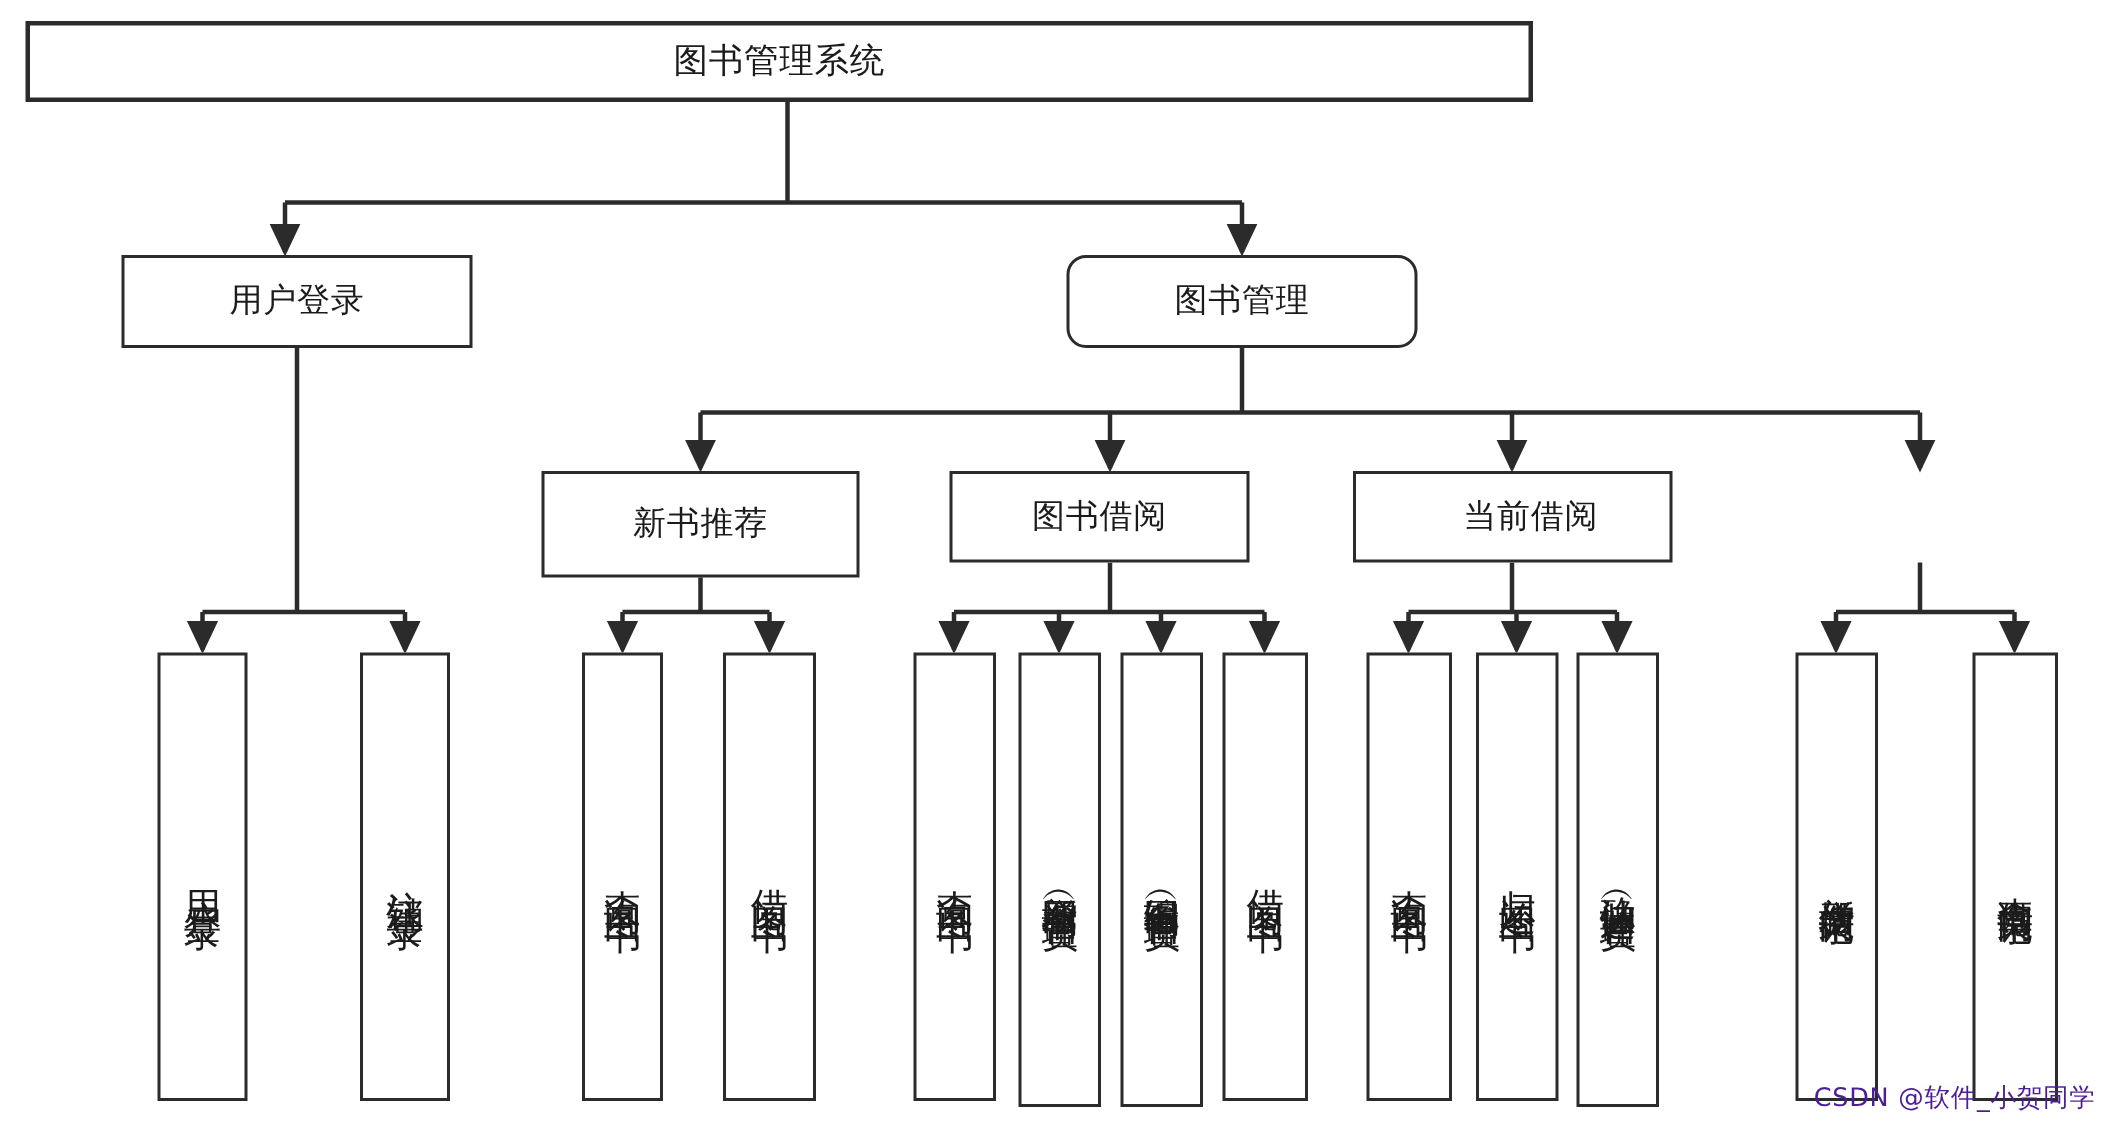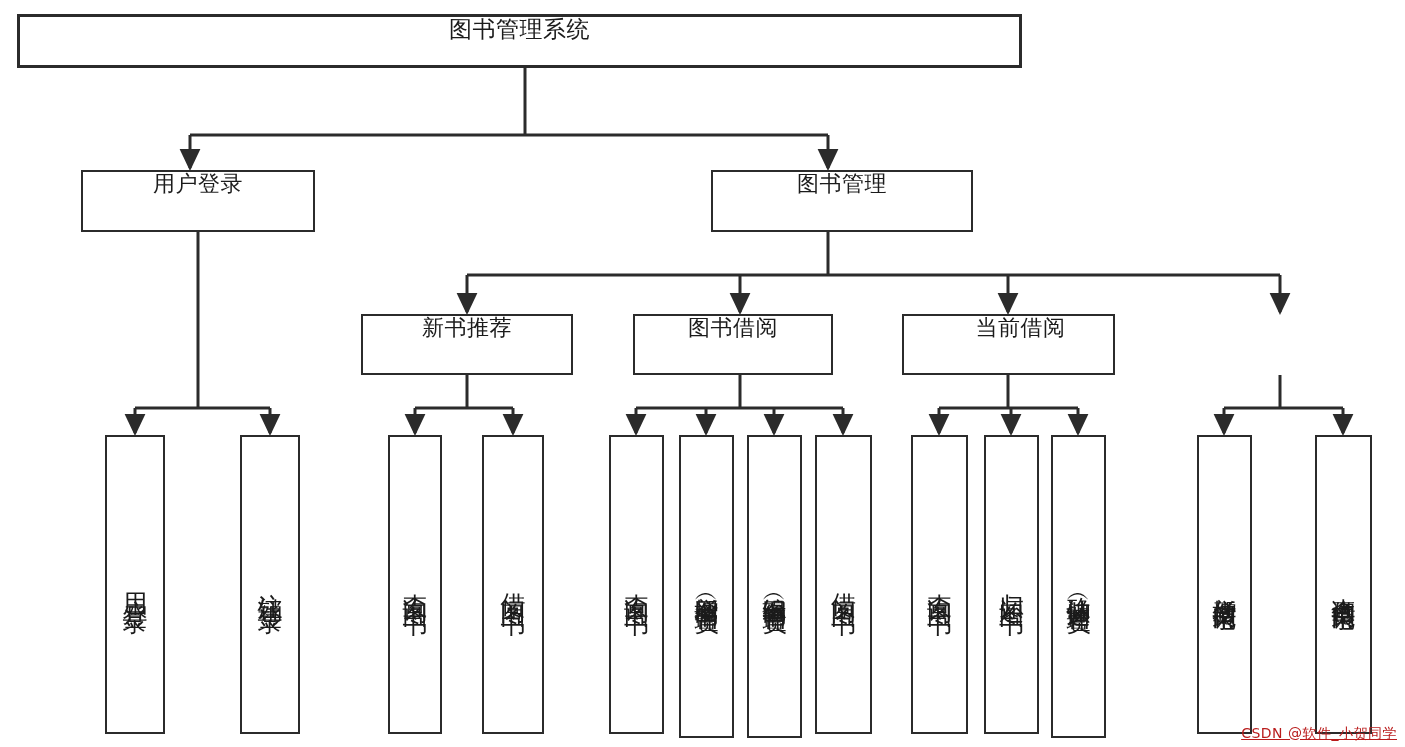--- a/index.html
+++ b/index.html
@@ -24,20 +24,21 @@
     width: 1405px;
     height: 747px;
     pointer-events: none;
   }
   .node {
     position: absolute;
     box-sizing: border-box;
     border: 2px solid #2b2b2b;
     background: #ffffff;
     display: flex;
+    align-items: center;
     justify-content: center;
     color: #1b1b1b;
     z-index: 2;
   }
   .node.root {
     border-width: 3px;
   }
   .node .label {
     display: block;
     text-align: center;
@@ -70,26 +71,25 @@
     letter-spacing: 6px;
   }
   .node.vert.packed .label {
     letter-spacing: 2px;
     font-size: 24px;
   }
   .watermark {
     position: absolute;
     right: 8px;
     bottom: 4px;
-    font-size: 14px;
-    color: #b91c1c;
+    font-size: 17px;
+    color: #4c1d95;
     letter-spacing: 0.5px;
     white-space: nowrap;
     z-index: 5;
-    text-decoration: underline;
   }
 </style>
 </head>
 <body>
 
 <div id="canvas">
 
   <svg id="edges" viewBox="0 0 1405 747" width="1405" height="747" xmlns="http://www.w3.org/2000/svg">
     <defs>
       <marker id="arrow" viewBox="0 0 12 12" refX="9.5" refY="6" markerWidth="8" markerHeight="8" orient="auto-start-reverse">
@@ -142,25 +142,25 @@
     </g>
   </svg>
 
   <div class="node horiz root" style="left:17px; top:14px; width:1005px; height:54px;">
     <span class="label">图书管理系统</span>
   </div>
 
   <div class="node horiz" style="left:81px; top:170px; width:234px; height:62px;">
     <span class="label">用户登录</span>
   </div>
-  <div class="node horiz" style="left:711px; top:170px; width:262px; height:62px;">
+  <div class="node horiz" style="left:711px; top:170px; width:234px; height:62px;border-radius:13px;">
     <span class="label">图书管理</span>
   </div>
 
-  <div class="node horiz" style="left:361px; top:314px; width:212px; height:61px;">
+  <div class="node horiz" style="left:361px; top:314px; width:212px; height:71px;">
     <span class="label">新书推荐</span>
   </div>
   <div class="node horiz" style="left:633px; top:314px; width:200px; height:61px;">
     <span class="label">图书借阅</span>
   </div>
   <div class="node horiz" style="left:902px; top:314px; width:213px; height:61px;padding-left:24px;">
     <span class="label">当前借阅</span>
   </div>
 
   <div class="node vert tall" style="left:105px; top:435px; width:60px; height:299px;">

